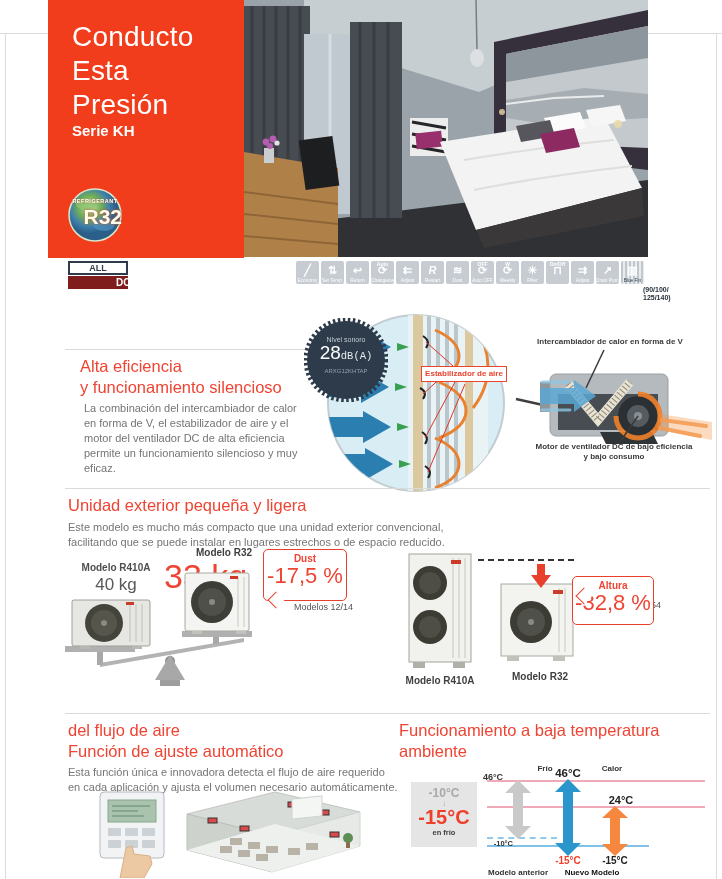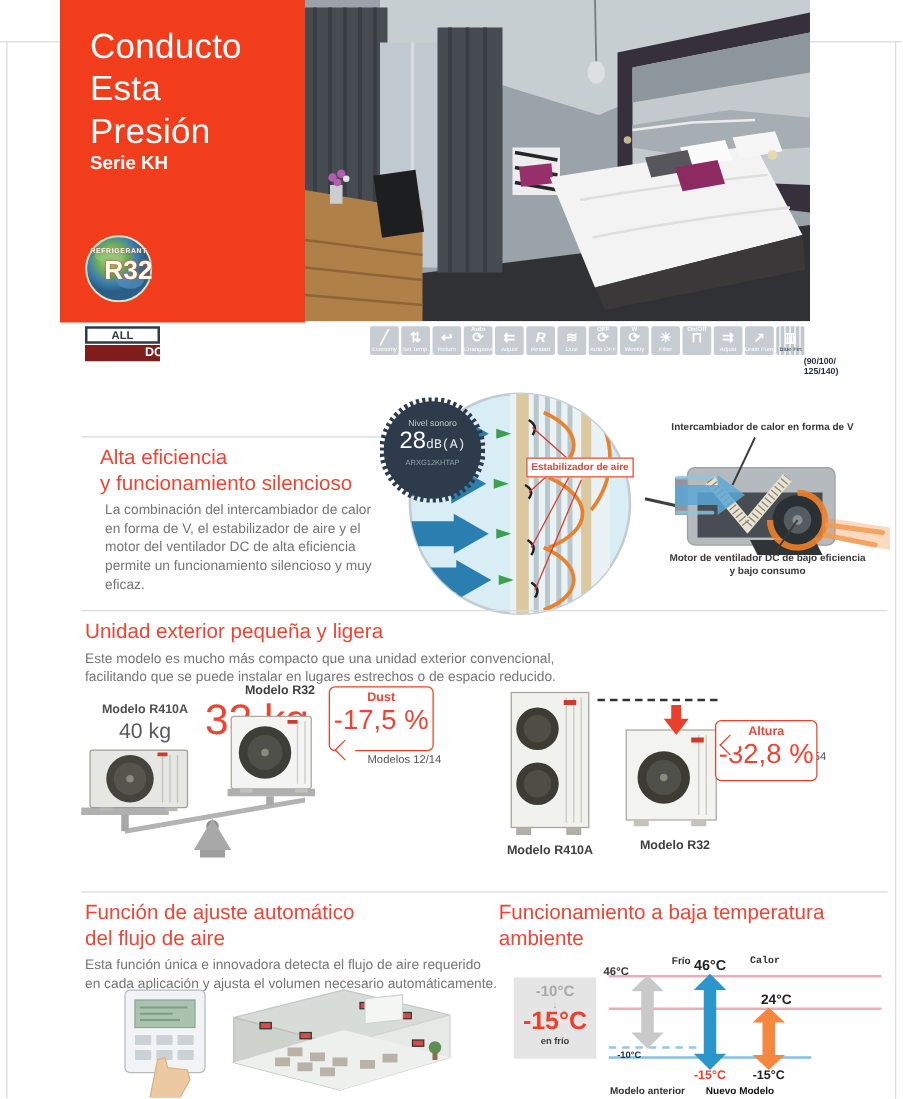--- a/index.html
+++ b/index.html
@@ -417,22 +417,22 @@
     <span class="b-title">Altura</span>
     <span class="b-value">-32,8 %</span>
   </div>
   <div class="bubble-tail" style="left:578px;top:590px;"></div>
   <div class="abs" style="left:602px;top:600px;font-size:9px;color:#555;">Modelos 45/54</div>
   <div class="lbl" style="left:384px;top:675px;width:112px;font-size:10px;text-align:center;">Modelo R410A</div>
   <div class="lbl" style="left:484px;top:671px;width:112px;font-size:10px;text-align:center;">Modelo R32</div>
 
   <div class="divider" style="left:65px;top:713px;width:645px;"></div>
   <div class="sec-title" style="left:68px;top:720px;">
+    <div>del flujo de aire</div>
     <div>Función de ajuste automático</div>
-    <div>del flujo de aire</div>
   </div>
   <div class="sec-body" style="left:68px;top:765px;width:330px;">Esta función única e innovadora detecta el flujo de aire requerido en cada aplicación y ajusta el volumen necesario automáticamente.</div>
 
   <svg class="abs" style="left:92px;top:790px;" width="275" height="88" viewBox="0 0 275 88">
 
     <rect x="8" y="2" width="64" height="66" rx="4" fill="#f2f3f4" stroke="#b5bac0"></rect>
     <rect x="16" y="10" width="48" height="22" fill="#a9c3ae" stroke="#8aa890"></rect>
     <g stroke="#7d9c84" stroke-width="1.5">
         <line x1="20" y1="16" x2="58" y2="16"></line>
         <line x1="20" y1="21" x2="46" y2="21"></line>
@@ -497,21 +497,21 @@
       <polygon points="13,0 26,13 18,13 18,46 26,46 13,59 0,46 8,46 8,13 0,13" fill="#c9c9c9"></polygon>
     </svg>
     <svg class="abs" style="left:156px;top:21px;" width="26" height="77" viewBox="0 0 26 77">
       <polygon points="13,0 26,13 18,13 18,64 26,64 13,77 0,64 8,64 8,13 0,13" fill="#2b96cc"></polygon>
     </svg>
     <svg class="abs" style="left:203px;top:48px;" width="26" height="50" viewBox="0 0 26 50">
       <polygon points="13,0 26,12 18,12 18,38 26,38 13,50 0,38 8,38 8,12 0,12" fill="#f5873f"></polygon>
     </svg>
 
     <div class="tlabel" style="left:126px;top:6px;width:40px;font-size:8px;">Frío</div>
-    <div class="tlabel" style="left:193px;top:6px;width:40px;font-size:8px;font-family:Liberation Mono, monospace;">Calor</div>
+    <div class="tlabel" style="left:193px;top:6px;width:40px;font-size:8px;">Calor</div>
     <div class="tlabel" style="left:68px;top:14px;width:36px;font-size:9px;text-align:right;">46°C</div>
     <div class="tlabel" style="left:149px;top:9px;width:40px;font-size:11.5px;color:#222;">46°C</div>
     <div class="tlabel" style="left:202px;top:36px;width:40px;font-size:11px;color:#222;">24°C</div>
     <div class="tlabel" style="left:88px;top:81px;width:26px;font-size:7.5px;text-align:right;">-10°C</div>
     <div class="tlabel" style="left:149px;top:97px;width:40px;font-size:10px;color:#ee3f2a;">-15°C</div>
     <div class="tlabel" style="left:196px;top:97px;width:40px;font-size:10px;color:#222;">-15°C</div>
     <div class="tlabel" style="left:79px;top:110px;width:80px;font-size:8px;">Modelo anterior</div>
     <div class="tlabel" style="left:153px;top:110px;width:80px;font-size:8px;color:#111;">Nuevo Modelo</div>
   </div>
 

